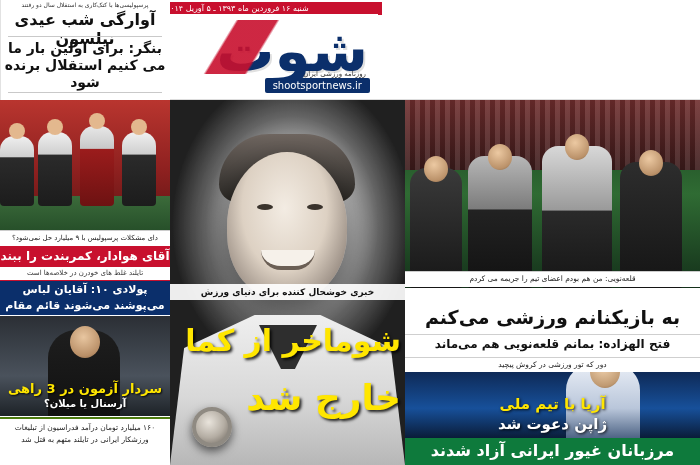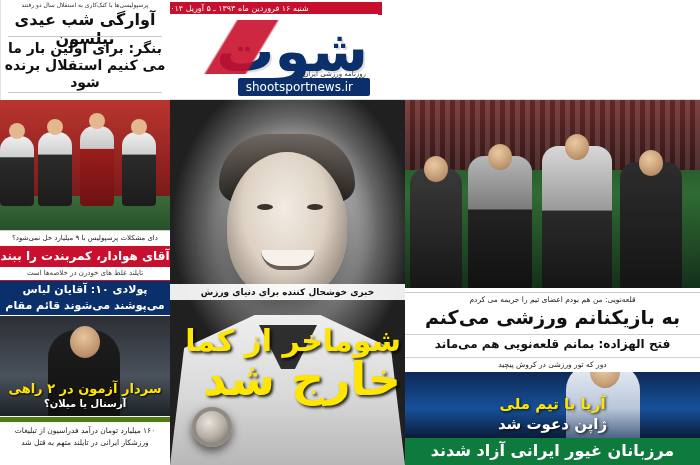--- a/index.html
+++ b/index.html
@@ -70,22 +70,22 @@
     top: 56px; right: 12px;
     font-size: 7px;
     color: #333;
     direction: rtl;
   }
   .logo-url {
     position: absolute;
     top: 64px; right: 8px;
     background: #0b2f6b;
     color: #fff;
-    font-size: 12px;
-    padding: 2px 17px 2px 8px;
+    font-size: 10px;
+    padding: 2px 8px 2px 8px;
     border-radius: 2px;
     direction: ltr;
   }
   .logo-eng {
     position: absolute;
     top: 2px; left: 8px;
     font-size: 6px;
     color: #c8102e;
     direction: ltr;
     text-align: left;
@@ -238,22 +238,23 @@
     width: 227px;
     color: #ffe600;
     font-size: 30px;
     font-weight: bold;
     text-align: right;
     line-height: 38px;
     text-shadow: 2px 2px 3px rgba(0,0,0,.85);
   }
   .hero-title .l2 {
     display: block;
-    font-size: 46px;
+    font-size: 36px;
     letter-spacing: -1px;
+    margin-top: 19px;
   }
 
   
   .lblock {
     position: absolute;
     left: 0;
     width: 170px;
     overflow: hidden;
   }
   .photo-persepolis {
@@ -345,21 +346,21 @@
     text-shadow: 1px 1px 2px rgba(0,0,0,.9);
   }
   .player-title .s {
     display: block;
     color: #ffffff;
     font-size: 10px;
     line-height: 13px;
   }
   .bottom-left-cap {
     top: 417px; height: 48px;
-    background: #fff; border-top: 5px solid #4d7c0f;
+    background: #fff; border-top: 2px solid #4d7c0f;
   }
   .bottom-left-cap p {
     margin: 0; padding: 3px 5px 0 5px;
     font-size: 7.5px; color: #222;
     text-align: center; line-height: 12px;
   }
 
   
   .rcol { position: absolute; right: 0; width: 295px; overflow: hidden; }
   .photo-queiroz {
@@ -503,21 +504,21 @@
   </div>
 
   <div class="lblock bar-blue">
     <span>پولادی ۱۰: آقایان لباس می‌پوشند می‌شوند قائم مقام پرسپولیس!</span>
   </div>
 
   <div class="lblock photo-player">
     <div class="pl-figure"></div>
     <div class="pl-head"></div>
     <div class="player-title">
-      <span>سردار آزمون در ۲ راهی</span>
+      <span>سردار آزمون در 3 راهی</span>
       <span class="s">آرسنال یا میلان؟</span>
     </div>
   </div>
 
   <div class="lblock bottom-left-cap">
     <p>۱۶۰ میلیارد تومان درآمد فدراسیون از تبلیغات ورزشکار ایرانی در تایلند متهم به قتل شد</p>
   </div>
 
   <div class="hero">
     <div class="hero-photo"></div>
@@ -541,21 +542,21 @@
     <div class="q-man q-m1"></div>
     <div class="q-man q-m2"></div>
     <div class="q-man q-m3"></div>
     <div class="q-man q-m4"></div>
     <div class="q-head q-h1"></div>
     <div class="q-head q-h2"></div>
     <div class="q-head q-h3"></div>
     <div class="q-head q-h4"></div>
   </div>
 
-  <div class="rcol cap-row" style="top:292px;height:16px;">
+  <div class="rcol cap-row" style="top:271px;height:16px;">
     <span>قلعه‌نویی: من هم بودم اعضای تیم را جریمه می کردم</span>
   </div>
 
   <div class="rcol hl-black" style="top:304px;height:30px;">
     <span>به بازیکنانم ورزشی می‌کنم</span>
   </div>
 
   <div class="rcol divline" style="top:334px;"></div>
 
   <div class="rcol hl-sub" style="top:336px;height:20px;">

